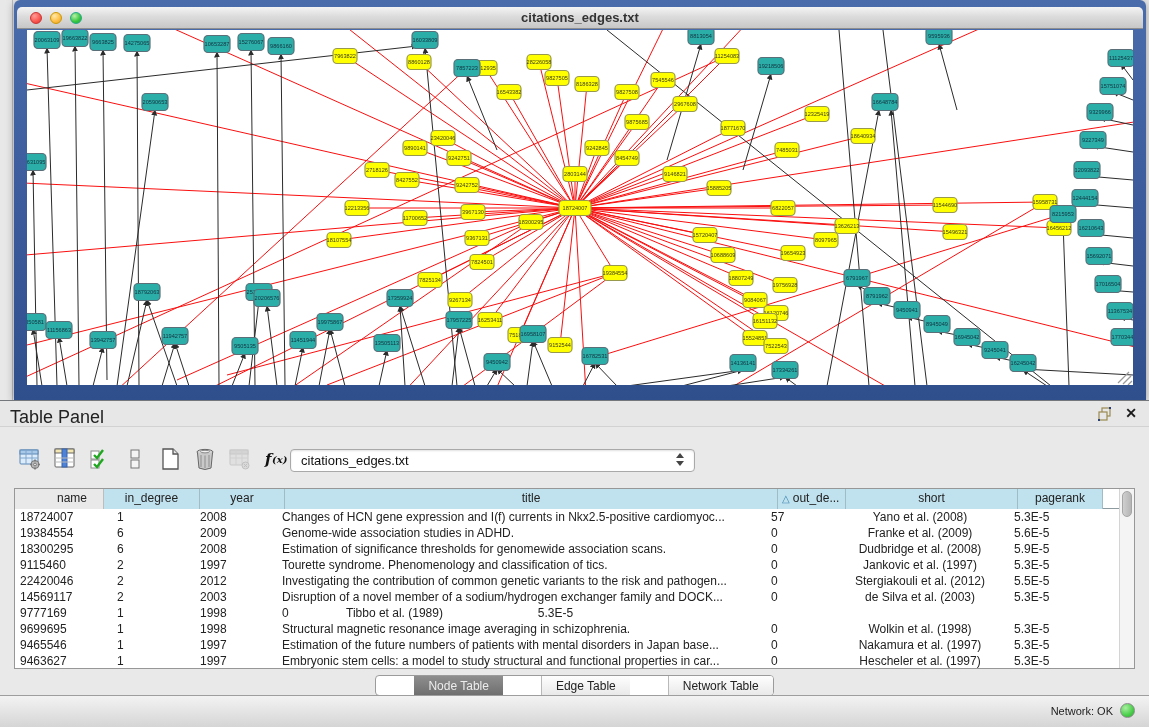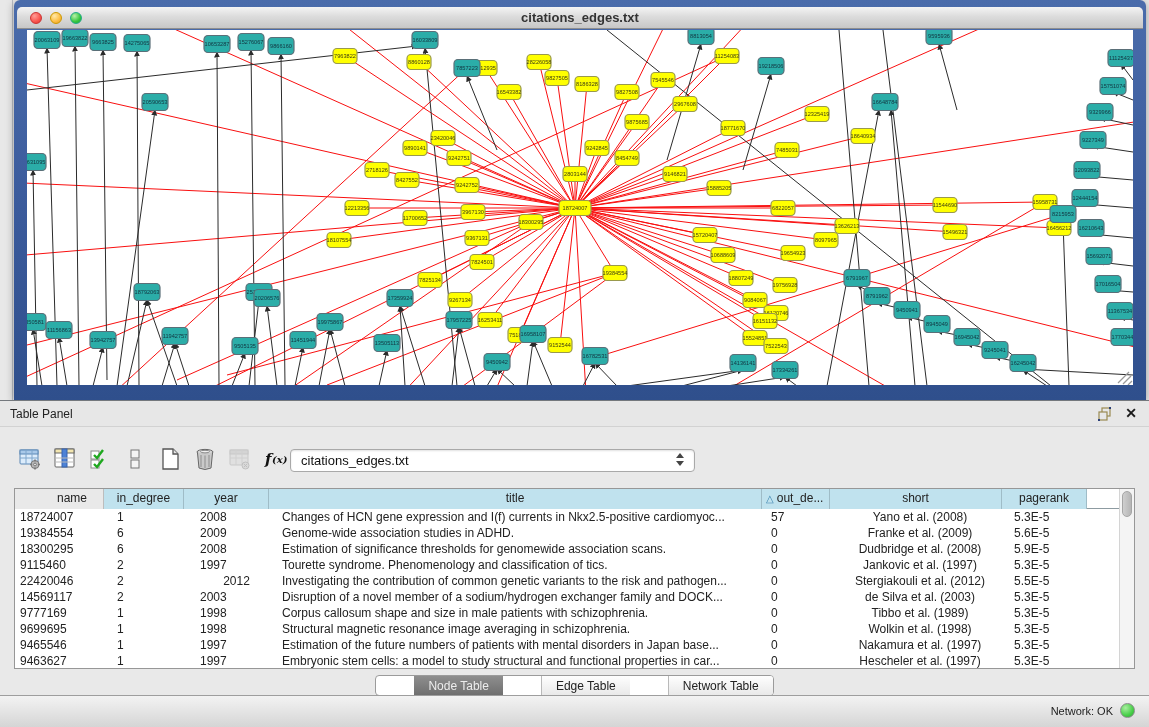--- a/index.html
+++ b/index.html
@@ -22,21 +22,21 @@
   .light.green { background:radial-gradient(circle at 35% 30%, #b8f0a8,#34c63e 60%,#28a32f); border:1px solid #2a8; }
   .net-canvas { position:absolute; left:13px; top:30px; width:1106px; height:355px; background:#fff; overflow:hidden; }
   .net-canvas svg { display:block; }
   .main-edge-line { position:absolute; left:12px; top:0; width:1px; height:400px; background:#b9bdc4; }
 
   
   #table-panel { position:absolute; left:0; top:400px; width:1149px; height:295px;
     background:#e9e9e9; border-top:1px solid #74787d; }
   .panel-header { position:absolute; left:0; top:0; width:100%; height:26px;
     background:#e7e7e7; border-bottom:1px solid #d2d2d2; }
-  .panel-title { position:absolute; left:10px; top:6px; font-size:12px; color:#222; }
+  .panel-title { position:absolute; left:10px; top:6px; font-size:18px; color:#222; }
   .panel-float { position:absolute; right:36px; top:5px; width:16px; height:16px; cursor:pointer; }
   .panel-close { position:absolute; right:12px; top:4px; font-size:14px; font-weight:bold; color:#1a1a1a; cursor:pointer; }
 
   .toolbar { position:absolute; left:0; top:26px; width:100%; height:58px; }
   .tb-icons { position:absolute; left:18px; top:20px; display:flex; align-items:center; gap:11px; }
   .tb-icon { width:24px; height:24px; display:inline-block; }
   .combo { position:absolute; left:290px; top:22px; width:405px; height:23px; background:#fff;
     border:1px solid #a9a9a9; border-radius:4px; box-shadow:inset 0 1px 2px rgba(0,0,0,.12);
     font-size:13px; color:#111; line-height:21px; padding-left:10px; }
   .combo-arrows { position:absolute; right:8px; top:3px; width:10px; height:16px; }
@@ -773,21 +773,21 @@
       <div class="combo-arrows">
         <div class="up"></div>
           <div class="dn"></div>
       </div>
     </div>
   </div>
 
   <div class="data-table">
     <div class="thead" id="thead">
         <div class="th" style="width: 89px;">name</div>
-        <div class="th" style="width: 80px;">in_degree</div>
+        <div class="th" style="width: 96px;">in_degree</div>
         <div class="th" style="width: 85px;">year</div>
         <div class="th" style="width: 493px;">title</div>
         <div class="th sortable" style="width: 68px;"><span class="sorticon">△</span>out_de...</div>
         <div class="th" style="width: 172px;">short</div>
         <div class="th" style="width: 85px;">pagerank</div>
       </div>
     <div class="tbody" id="tbody">
         <div class="tr">
           <div class="td" style="width: 89px;">18724007</div>
           <div class="td" style="width: 84px;">1</div>
@@ -820,40 +820,39 @@
           <div class="td" style="width: 84px;">2</div>
           <div class="td" style="width: 85px;">1997</div>
           <div class="td" style="width: 493px;">Tourette syndrome. Phenomenology and classification of tics.</div>
           <div class="td" style="width: 68px;">0</div>
           <div class="td" style="width: 172px;">Jankovic et al. (1997)</div>
           <div class="td" style="width: 85px;">5.3E-5</div>
         </div>
         <div class="tr">
           <div class="td" style="width: 89px;">22420046</div>
           <div class="td" style="width: 84px;">2</div>
-          <div class="td" style="width: 85px; text-align: center;">2012</div>
+          <div class="td" style="width: 85px;">2012</div>
           <div class="td" style="width: 493px;">Investigating the contribution of common genetic variants to the risk and pathogen...</div>
           <div class="td" style="width: 68px;">0</div>
           <div class="td" style="width: 172px;">Stergiakouli et al. (2012)</div>
           <div class="td" style="width: 85px;">5.5E-5</div>
         </div>
         <div class="tr">
           <div class="td" style="width: 89px;">14569117</div>
           <div class="td" style="width: 84px;">2</div>
           <div class="td" style="width: 85px;">2003</div>
           <div class="td" style="width: 493px;">Disruption of a novel member of a sodium/hydrogen exchanger family and DOCK...</div>
           <div class="td" style="width: 68px;">0</div>
           <div class="td" style="width: 172px;">de Silva et al. (2003)</div>
           <div class="td" style="width: 85px;">5.3E-5</div>
         </div>
         <div class="tr">
           <div class="td" style="width: 89px;">9777169</div>
           <div class="td" style="width: 84px;">1</div>
           <div class="td" style="width: 85px;">1998</div>
-          <div class="td" style="width: 493px;">Corpus callosum shape and size in male patients with schizophrenia.</div>
           <div class="td" style="width: 68px;">0</div>
           <div class="td" style="width: 172px;">Tibbo et al. (1989)</div>
           <div class="td" style="width: 85px;">5.3E-5</div>
         </div>
         <div class="tr">
           <div class="td" style="width: 89px;">9699695</div>
           <div class="td" style="width: 84px;">1</div>
           <div class="td" style="width: 85px;">1998</div>
           <div class="td" style="width: 493px;">Structural magnetic resonance image averaging in schizophrenia.</div>
           <div class="td" style="width: 68px;">0</div>

